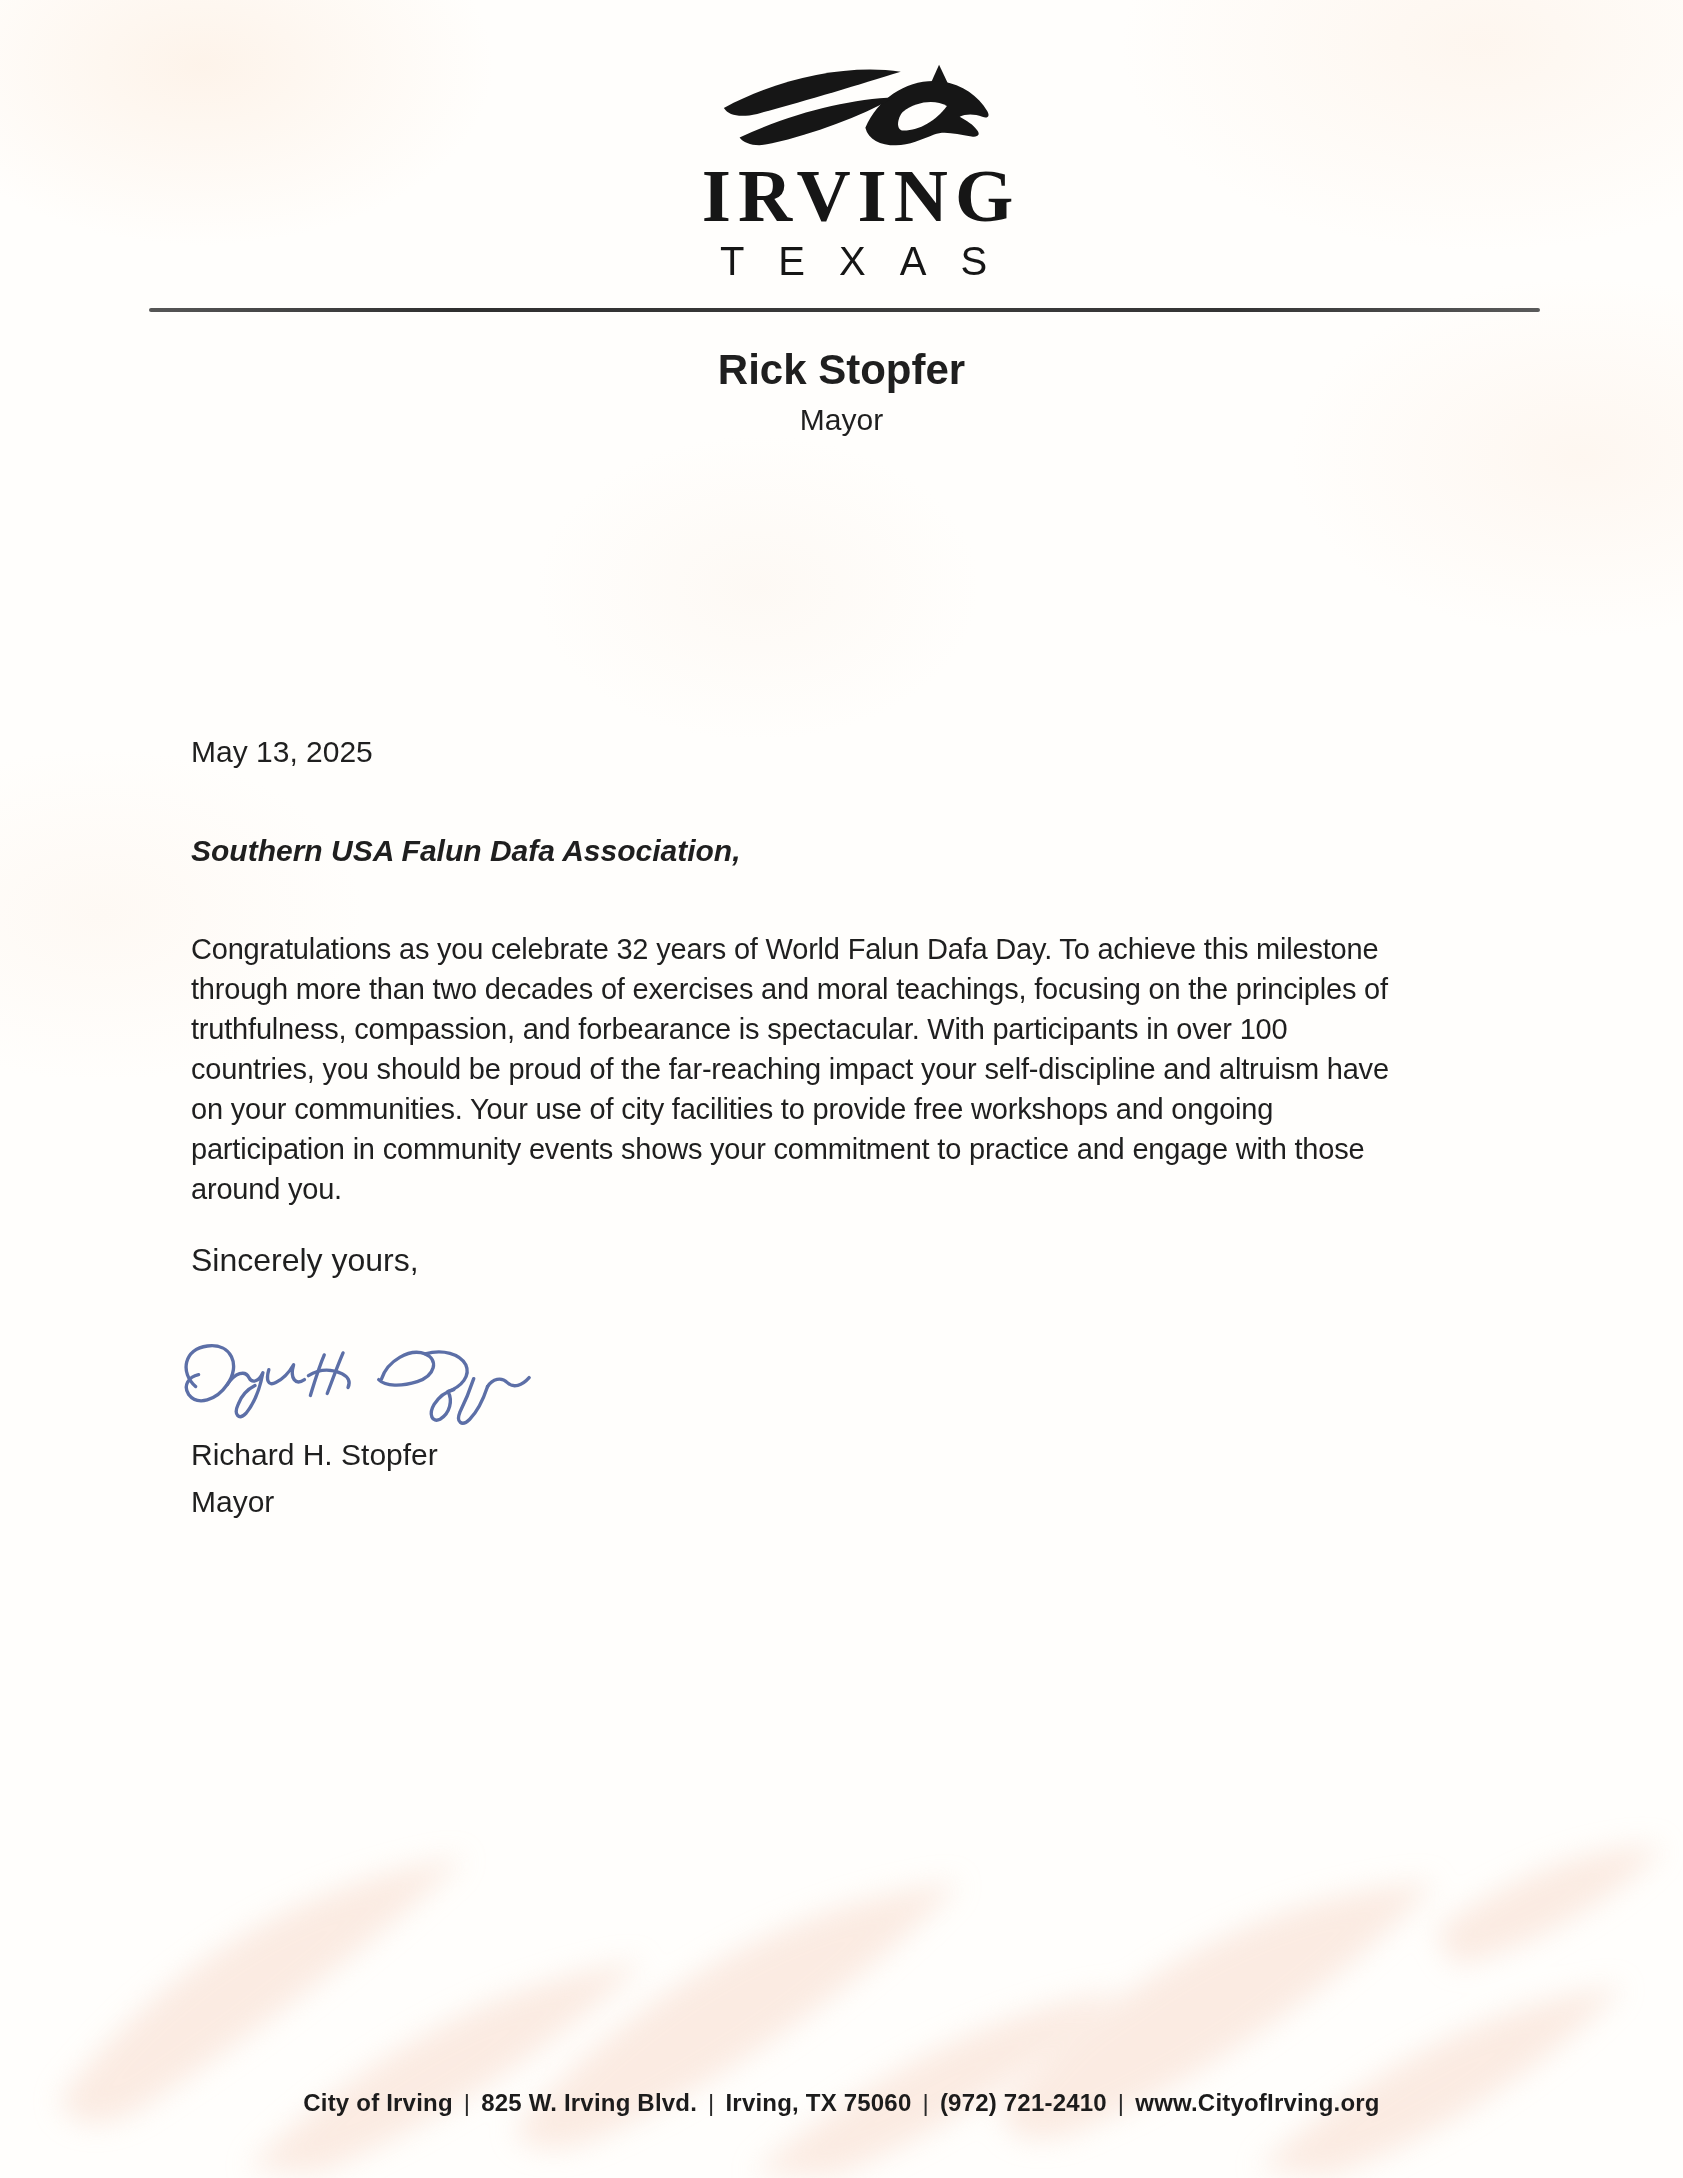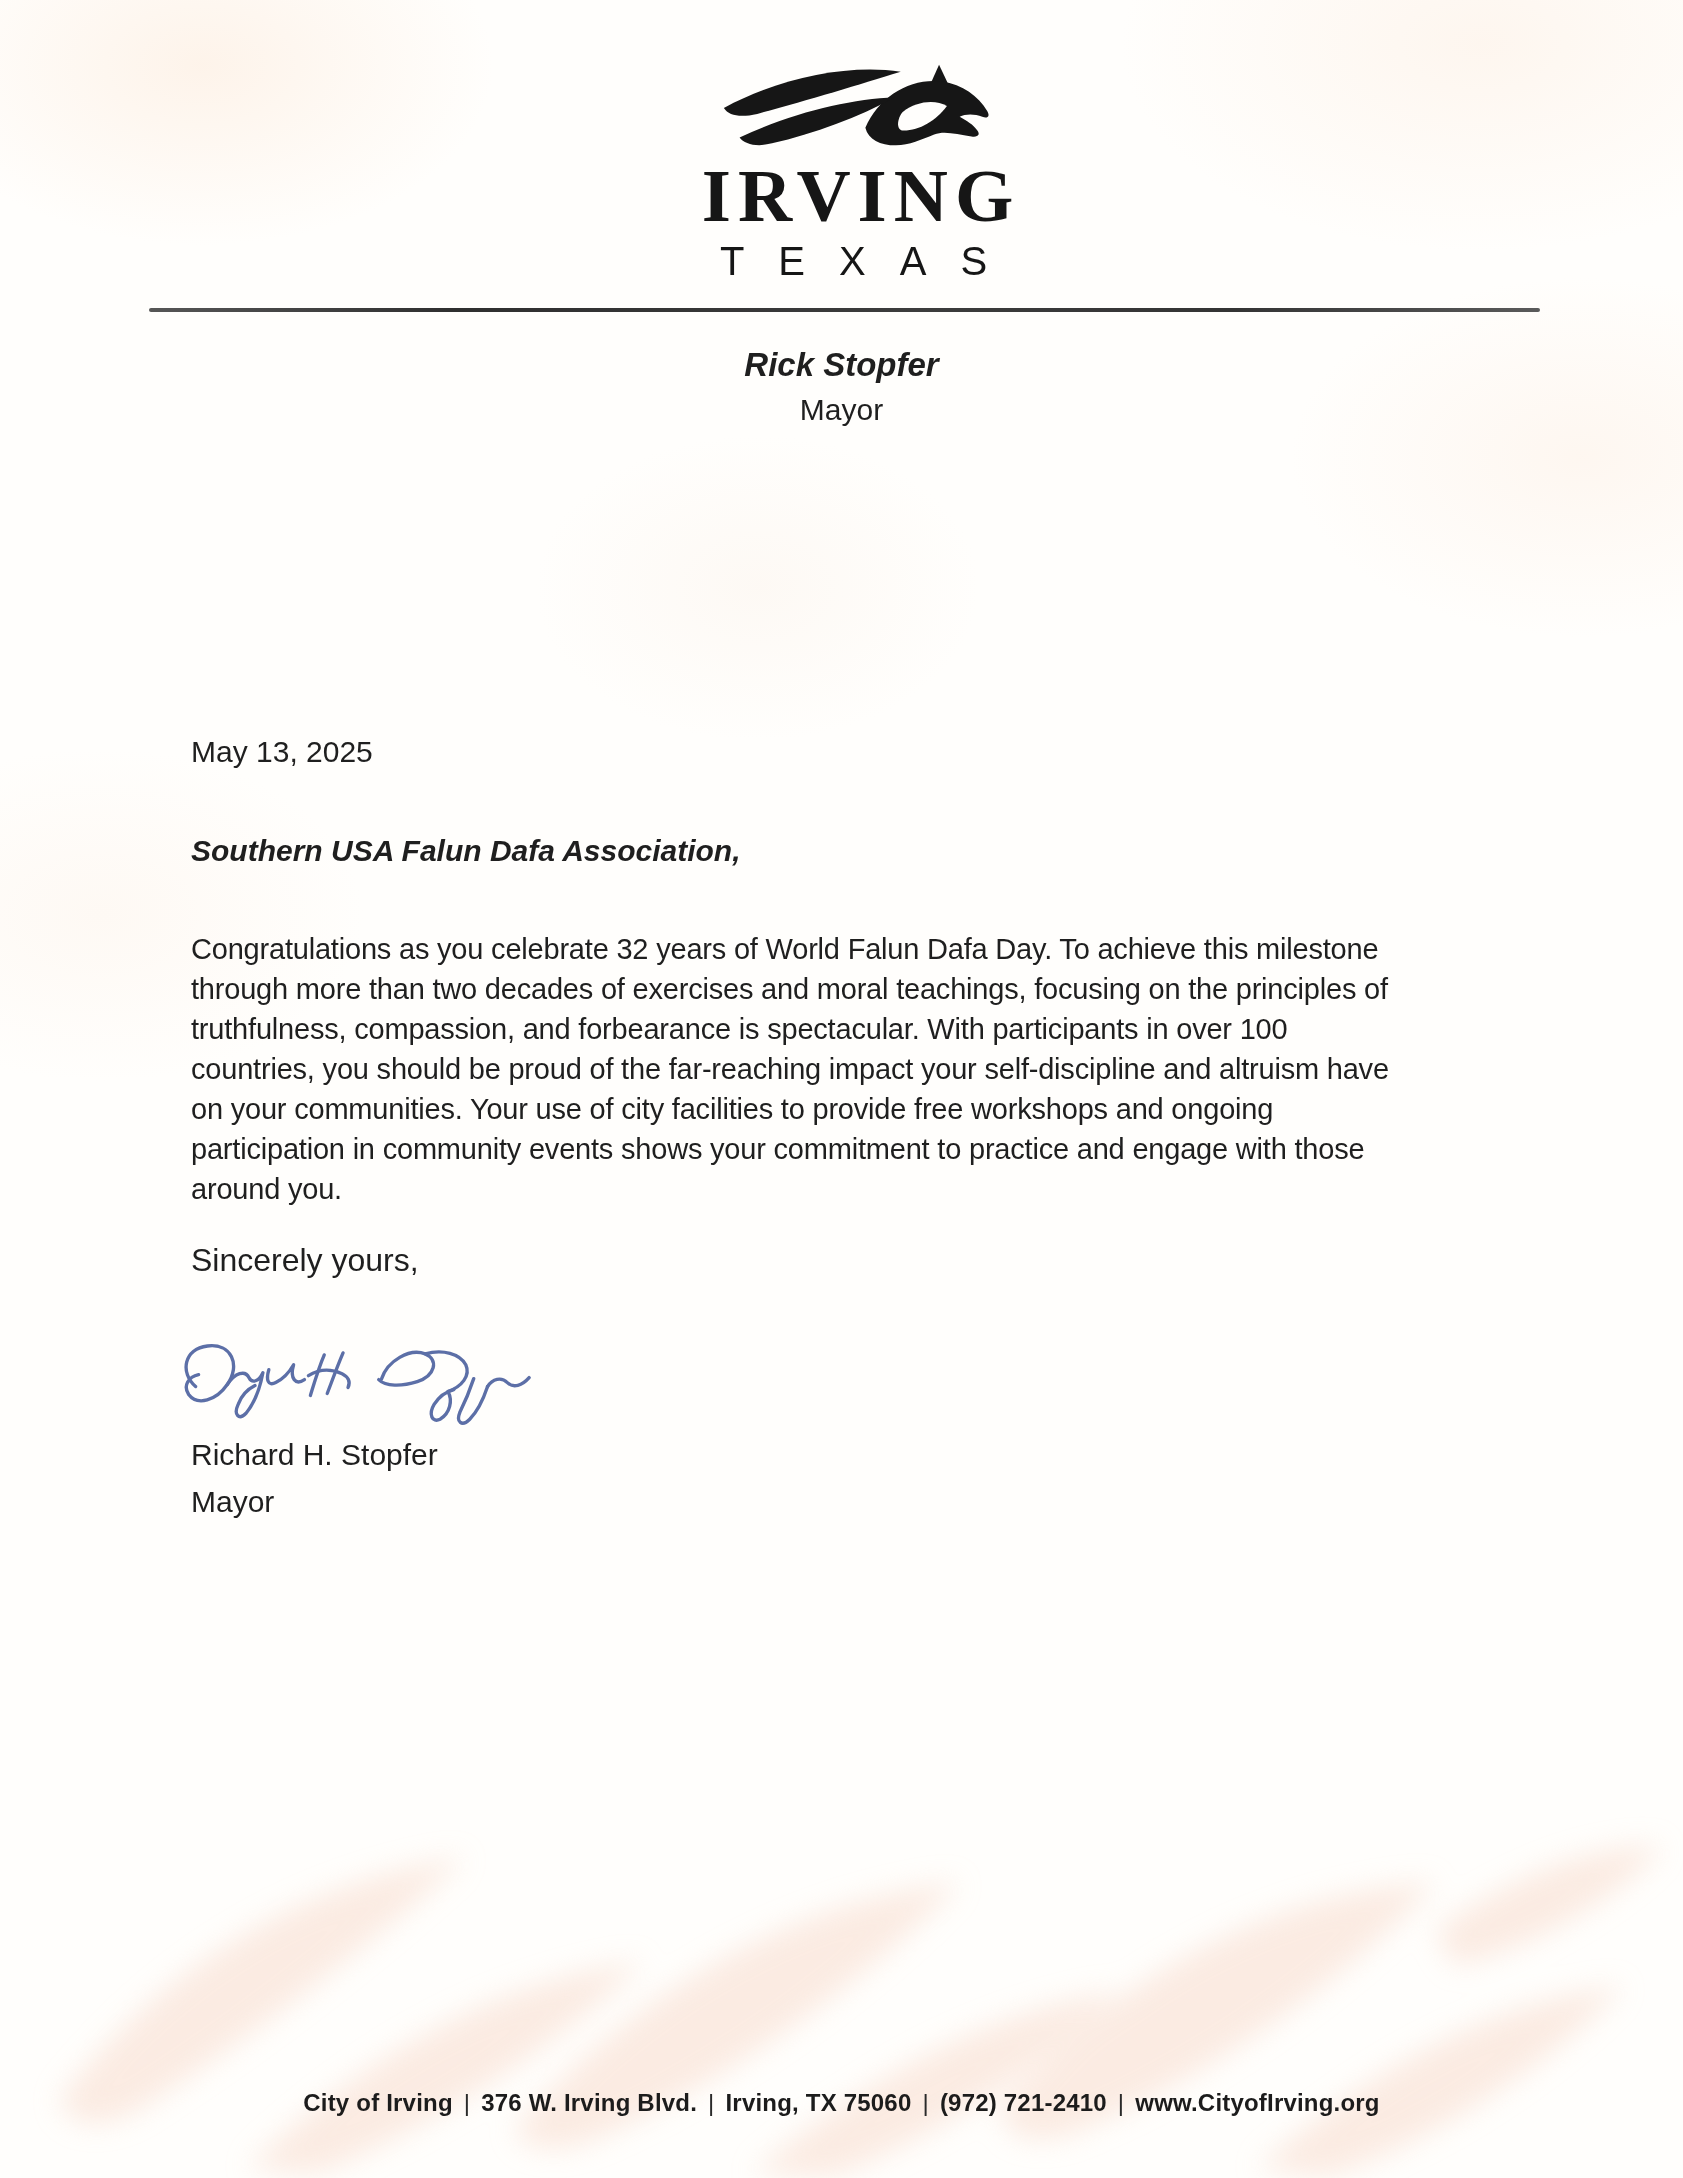--- a/index.html
+++ b/index.html
@@ -33,21 +33,21 @@
     font-family: Liberation Sans, sans-serif;
     font-size: 40px; font-weight: 400; letter-spacing: 34px; padding-left: 26px;
     line-height: 1; color: #161616; margin-top: 8px;
   }
   .header-rule {
     position: absolute; top: 308px; left: 149px; width: 1391px; height: 4px;
     background: linear-gradient(90deg, #565656, #2f2f2f 22%, #3c3c3c 55%, #343434 78%, #5a5a5a);
     border-radius: 2px;
   }
   .official-block { position: absolute; top: 346px; left: 0; width: 100%; text-align: center; }
-  .official-name  { font-size: 33px; font-weight: 700; line-height: 1.15; font-style: italic; }
+  .official-name  { font-size: 42px; font-weight: 700; line-height: 1.15; }
   .official-title { font-size: 30px; font-weight: 400; margin-top: 9px; }
 
   
   .lt { position: absolute; left: 191px; white-space: nowrap; }
   .date        { top: 735px;  font-size: 30px; }
   .salutation  { top: 834px;  font-size: 30px; font-weight: 700; font-style: italic; text-align: right; }
   .body-block  { top: 929px; }
   .body-line   { font-size: 29px; line-height: 40px; letter-spacing: -0.2px; white-space: nowrap; }
   .closing     { top: 1242px; font-size: 32px; }
   .signature-svg { position: absolute; left: 156px; top: 1335px; width: 386px; height: 115px; }
@@ -147,17 +147,17 @@
       <path d="M295 57 C 300 66 297 79 287 85 C 279 89 275 80 281 70 C 286 62 293 57 301 55"></path>
       <path d="M321 44 C 317 56 312 68 307 78 C 303 88 309 93 317 85 C 325 77 331 64 335 52"></path>
       <path d="M335 52 C 340 44 349 42 355 48 C 361 54 370 51 377 43"></path>
     </g>
   </svg>
 
   <div class="lt signer-name">Richard H. Stopfer</div>
   <div class="lt signer-title">Mayor</div>
 
   <div class="footer">
-    <span>City of Irving</span><span class="sep">|</span><span>376 W. Irving Blvd.</span><span class="sep">|</span><span>Irving, TX 75060</span><span class="sep">|</span><span>(972) 721-2410</span><span class="sep">|</span><span>www.CityofIrving.org</span>
+    <span>City of Irving</span><span class="sep">|</span><span>825 W. Irving Blvd.</span><span class="sep">|</span><span>Irving, TX 75060</span><span class="sep">|</span><span>(972) 721-2410</span><span class="sep">|</span><span>www.CityofIrving.org</span>
   </div>
 
 </div>
 
 
 </body></html>

